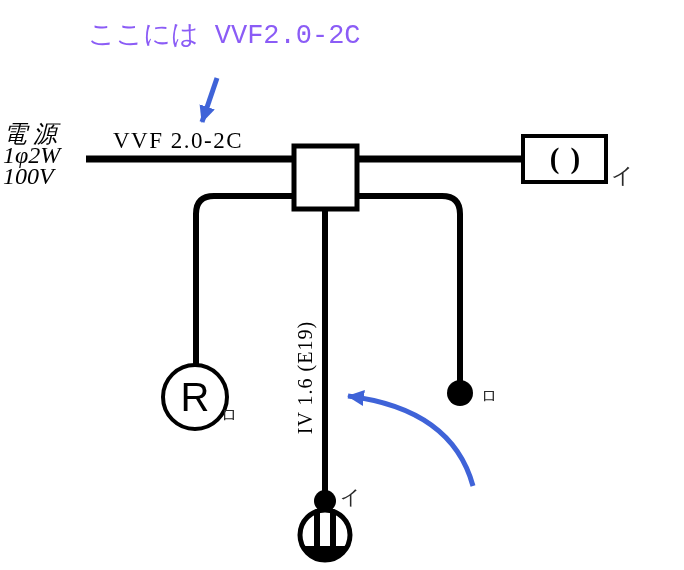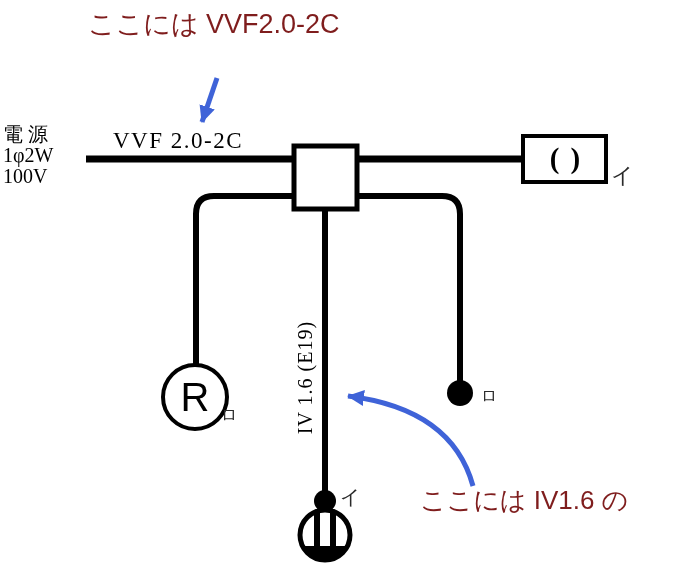--- a/index.html
+++ b/index.html
@@ -2,26 +2,26 @@
 <html><head>
 <meta charset="utf-8">
 <style>
   html,body{margin:0;padding:0;background:#ffffff;}
   .canvas{
     position:relative;width:684px;height:570px;background:#ffffff;
     overflow:hidden;font-family:"Liberation Serif",serif;
   }
   .abs{position:absolute;white-space:nowrap;}
   .ann{
-    font-family:Liberation Sans, sans-serif;
-    color:#7f1d1d;font-size:27px;line-height:37px;
+    font-family:Liberation Mono, monospace;
+    color:#8b5cf6;font-size:27px;line-height:37px;margin-top:12px;
   }
   .ann-bottom{font-size:26px;line-height:36px;}
   .ser{font-family:"Liberation Serif",serif;color:#000000;}
-  .src{font-size:20px;line-height:21px;}
+  .src{font-size:24px;line-height:21px;font-style:italic;}
   .cable{font-size:23px;letter-spacing:1.5px;}
   .conduit{
     font-size:20px;letter-spacing:1px;width:158px;text-align:center;
     transform:rotate(-90deg);transform-origin:center center;
   }
   .tag{color:#2a2a2a;font-family:"Liberation Serif",serif;}
   svg{position:absolute;left:0;top:0;}
   .fixture-sym{
     font-family:"Liberation Serif",serif;font-weight:bold;
     font-size:29px;letter-spacing:2px;
@@ -64,21 +64,20 @@
 
     <path d="M217 78 L202 122" fill="none" stroke-width="5" marker-end="url(#ah)" stroke="#3f63d8"></path>
     <path d="M473 486 Q452 409 348 396" fill="none" stroke-width="5" marker-end="url(#ah)" stroke="#3f63d8"></path>
   </svg>
 
   <div class="abs ann" style="left:88px;top:6px;">
     <div>ここには VVF2.0-2C</div>
   </div>
 
   <div class="abs ann ann-bottom" style="left:420px;top:482px;">
-    <div>ここには IV1.6 の</div>
   </div>
 
   <div class="abs ser src" style="left:3px;top:124px;">
     <div>電 源</div>
     <div>1φ2W</div>
     <div>100V</div>
   </div>
 
   <div class="abs ser cable" style="left:113px;top:128px;">VVF 2.0-2C</div>
 

